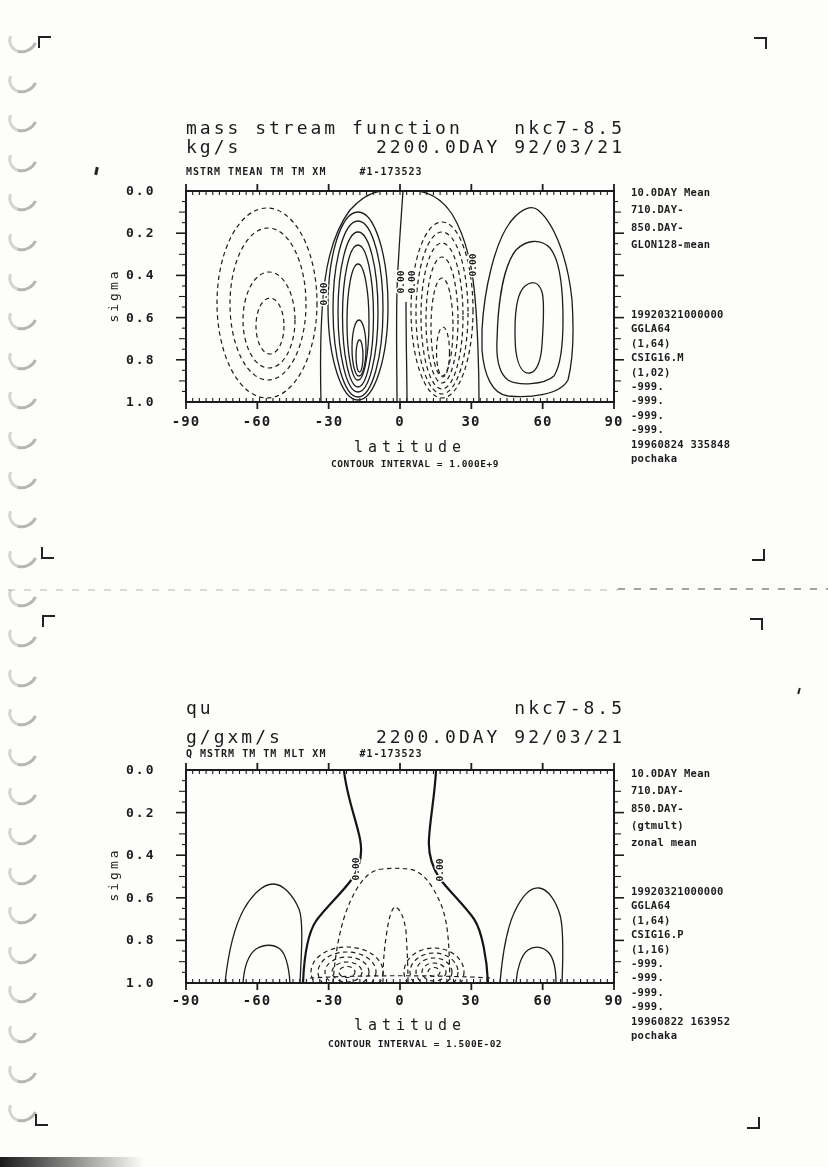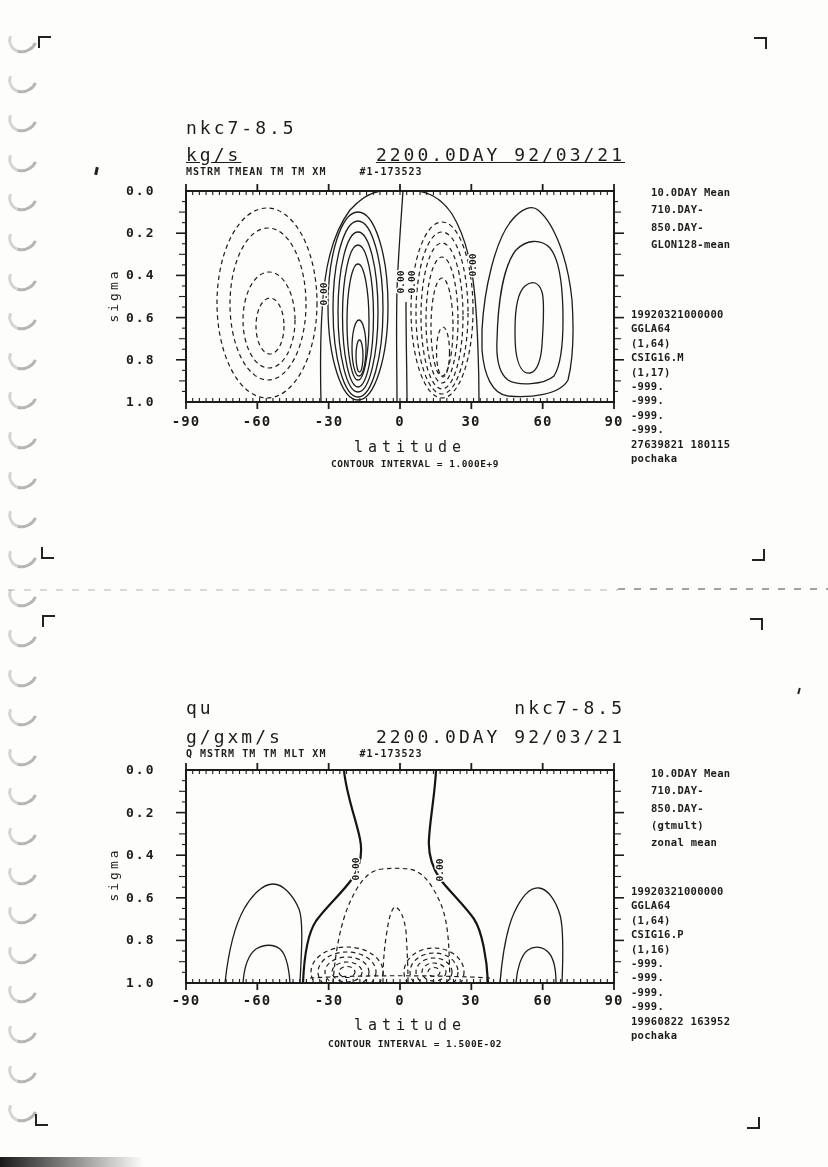--- a/index.html
+++ b/index.html
@@ -16,21 +16,21 @@
   .ytick{position:absolute;left:126px;width:52px;text-align:left;font-size:13px;
          letter-spacing:2px;font-weight:bold;}
   .xtick{position:absolute;width:60px;text-align:center;font-size:14px;letter-spacing:1px;font-weight:bold;}
   .xlabel{position:absolute;left:330px;width:160px;text-align:center;font-size:15px;letter-spacing:5px;}
   .ylabel{position:absolute;left:68px;width:90px;text-align:center;font-size:13px;letter-spacing:3px;
           transform:rotate(-90deg);}
   .cint{position:absolute;left:295px;width:240px;text-align:center;font-size:9.5px;
         font-weight:bold;letter-spacing:0.5px;}
   
   .ann{position:absolute;left:631px;font-size:10.5px;font-weight:bold;letter-spacing:0.3px;white-space:nowrap;}
-  .ann-g1 div{line-height:17.3px;margin-left:20px;}
+  .ann-g1 div{line-height:17.3px;}
   .ann-g2 div{line-height:14.4px;}
   
   svg.plot{position:absolute;left:160px;}
   svg.plot .frame{fill:none;stroke:#1c1c1c;stroke-width:2;}
   svg.plot .ticks line{stroke:#1c1c1c;}
   .solid path,.solid ellipse{fill:none;stroke:#1d1d1d;stroke-width:1.3;}
   .boldline path{fill:none;stroke:#151515;stroke-width:2.2;}
   .dashedc path,.dashedc ellipse{fill:none;stroke:#1d1d1d;stroke-width:1.2;stroke-dasharray:4.5 3.5;}
   .zlab{font-family:"DejaVu Sans Mono",monospace;font-size:9.5px;font-weight:bold;fill:#141414;
         stroke:#fdfdfb;stroke-width:3;paint-order:stroke;text-anchor:middle;dominant-baseline:middle;}
@@ -92,23 +92,24 @@
   <div class="cm bl" style="left:35px;top:1114px;"></div>
   <div class="cm br" style="left:747px;top:1117px;"></div>
   <div class="fold" style="left:8px;top:589px;width:610px;opacity:.22;"></div>
   <div class="fold" style="left:618px;top:588px;width:210px;opacity:.55;"></div>
   <div class="smudge"></div>
   <div class="speck" style="left:95px;top:167px;width:3px;height:8px;transform:rotate(12deg);"></div>
   <div class="speck" style="left:798px;top:688px;width:2px;height:6px;transform:rotate(15deg);"></div>
 
   <section>
     <div class="t1" style="top:117px;">
+      <span>mass stream function</span>
       <span>nkc7-8.5</span>
     </div>
-    <div class="t2" style="top:144px;text-decoration:underline;">
+    <div class="t2" style="top:136px;">
       <span>kg/s</span>
       <span>2200.0DAY 92/03/21</span>
     </div>
     <div class="sub" style="top:166px;">
       <span>MSTRM TMEAN TM TM XM</span>
       <span class="rec">#1-173523</span>
     </div>
 
     <svg class="plot" id="svg1" style="top:180px;" width="470" height="240" viewBox="0 0 470 240">
       <defs>
@@ -354,26 +355,26 @@
       <div>10.0DAY Mean</div>
       <div>710.DAY-</div>
       <div>850.DAY-</div>
       <div>GLON128-mean</div>
     </div>
     <div class="ann ann-g2" style="top:307px;">
       <div>19920321000000</div>
       <div>GGLA64</div>
       <div>(1,64)</div>
       <div>CSIG16.M</div>
-      <div>(1,17)</div>
-      <div>-999.</div>
-      <div>-999.</div>
-      <div>-999.</div>
-      <div>-999.</div>
-      <div>27639821 180115</div>
+      <div>(1,02)</div>
+      <div>-999.</div>
+      <div>-999.</div>
+      <div>-999.</div>
+      <div>-999.</div>
+      <div>19960824 335848</div>
       <div>pochaka</div>
     </div>
   </section>
 
   <section>
     <div class="t1" style="top:697px;">
       <span>qu</span>
       <span>nkc7-8.5</span>
     </div>
     <div class="t2" style="top:726px;">

